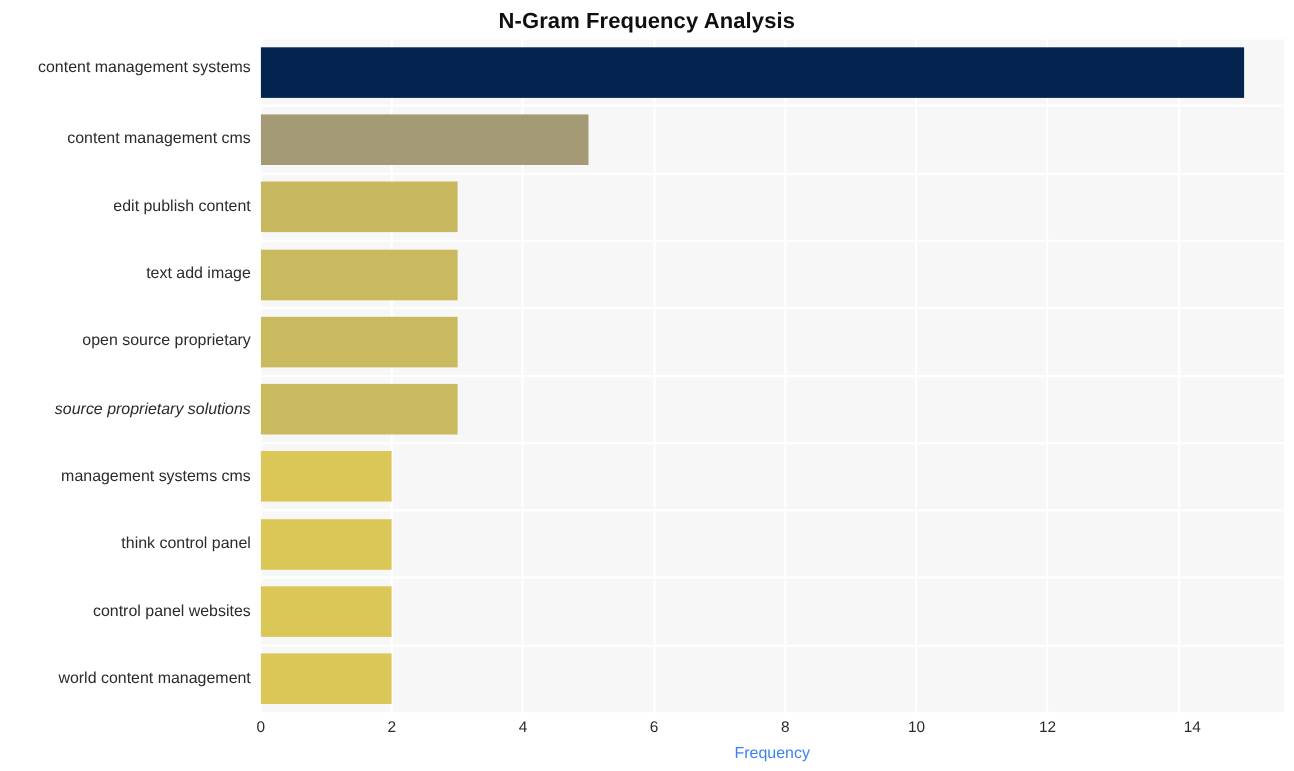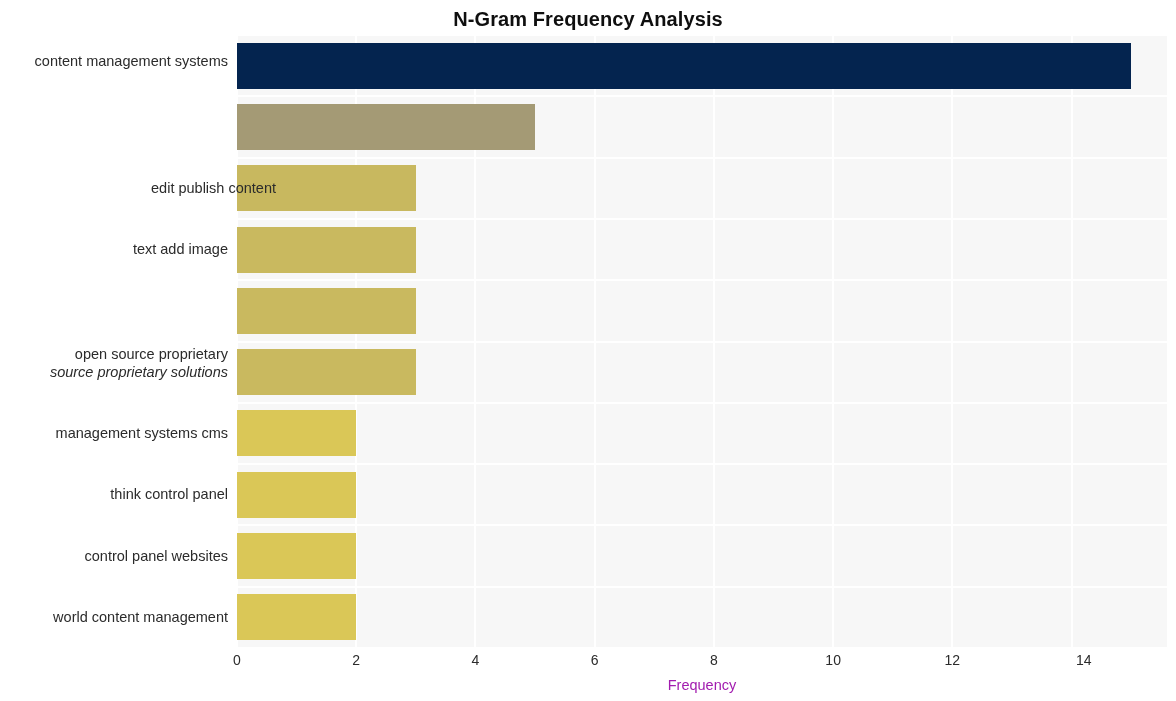--- a/index.html
+++ b/index.html
@@ -98,21 +98,21 @@
     color: #2b2b2b;
     line-height: 17px;
   }
   .xaxis-title {
     position: absolute;
     left: 237px;
     top: 677px;
     width: 930px;
     text-align: center;
     font-size: 14.5px;
-    color: #a21caf;
+    color: #3b82f6;
     line-height: 17px;
   }
 </style>
 </head>
 <body>
 
 <div id="chart-root">
 
   <div class="chart-title">N-Gram Frequency Analysis</div>
 
@@ -143,23 +143,24 @@
       <div class="bar" title="open source proprietary: 3" style="top: 252.85px; width: 178.846px; background: rgb(201, 185, 95);"></div>
       <div class="bar" title="source proprietary solutions: 3" style="top: 314.15px; width: 178.846px; background: rgb(201, 185, 95);"></div>
       <div class="bar" title="management systems cms: 2" style="top: 375.45px; width: 119.231px; background: rgb(218, 199, 87);"></div>
       <div class="bar" title="think control panel: 2" style="top: 436.75px; width: 119.231px; background: rgb(218, 199, 87);"></div>
       <div class="bar" title="control panel websites: 2" style="top: 498.05px; width: 119.231px; background: rgb(218, 199, 87);"></div>
       <div class="bar" title="world content management: 2" style="top: 559.35px; width: 119.231px; background: rgb(218, 199, 87);"></div>
     </div>
 
   <div class="ylabel-layer" id="ylabel-layer">
       <div class="ylabel-item" style="top: 18px; padding-right: 10px;">content management systems</div>
-      <div class="ylabel-item" style="top: 144.75px; padding-right: 10px; margin-left: 48px;">edit publish content</div>
+      <div class="ylabel-item" style="top: 83.45px; padding-right: 10px;">content management cms</div>
+      <div class="ylabel-item" style="top: 144.75px; padding-right: 10px;">edit publish content</div>
       <div class="ylabel-item" style="top: 206.05px; padding-right: 10px;">text add image</div>
-      <div class="ylabel-item" style="top: 267.35px; padding-right: 10px; margin-top: 44px;">open source proprietary</div>
+      <div class="ylabel-item" style="top: 267.35px; padding-right: 10px;">open source proprietary</div>
       <div class="ylabel-item" style="top: 328.65px; padding-right: 10px; font-style: italic;">source proprietary solutions</div>
       <div class="ylabel-item" style="top: 389.95px; padding-right: 10px;">management systems cms</div>
       <div class="ylabel-item" style="top: 512.55px; padding-right: 10px;">control panel websites</div>
       <div class="ylabel-item" style="top: 451.25px; padding-right: 10px;">think control panel</div>
       <div class="ylabel-item" style="top: 573.85px; padding-right: 10px;">world content management</div>
     </div>
 
   <div id="xtick-layer">
       <div class="xtick" style="left: 237px;">0</div>
       <div class="xtick" style="left: 356.231px;">2</div>

